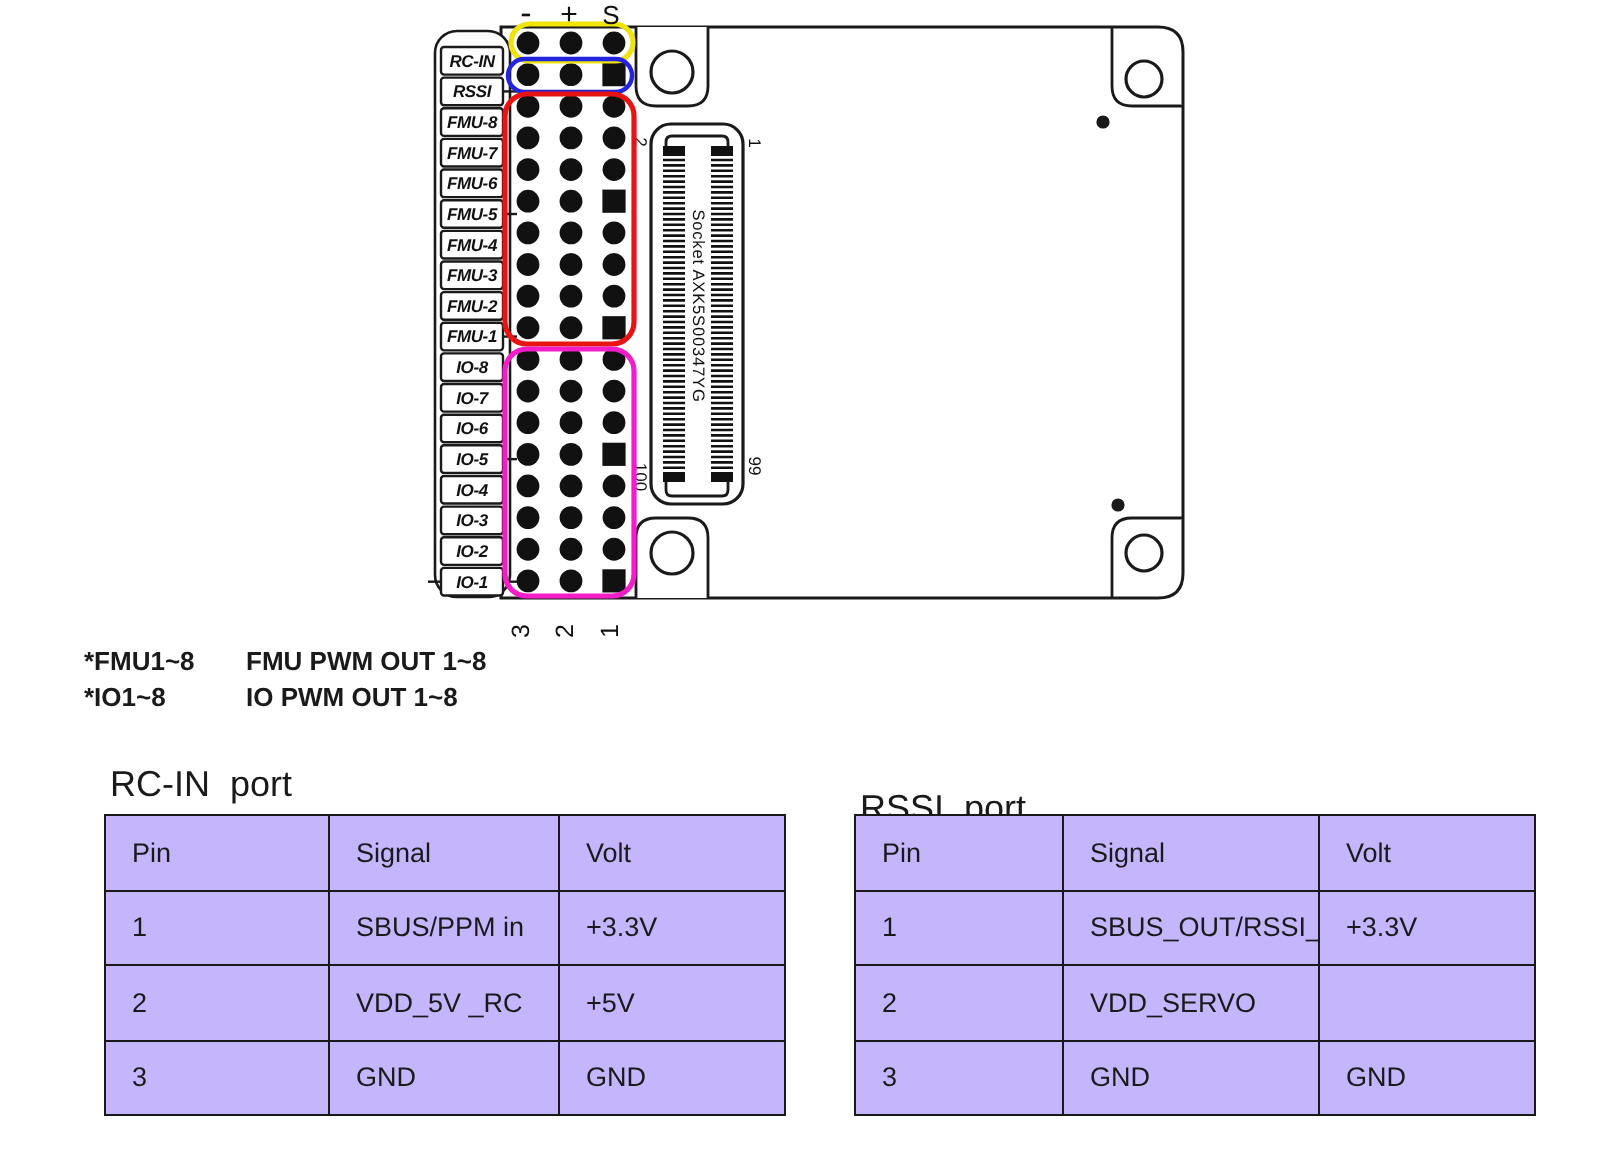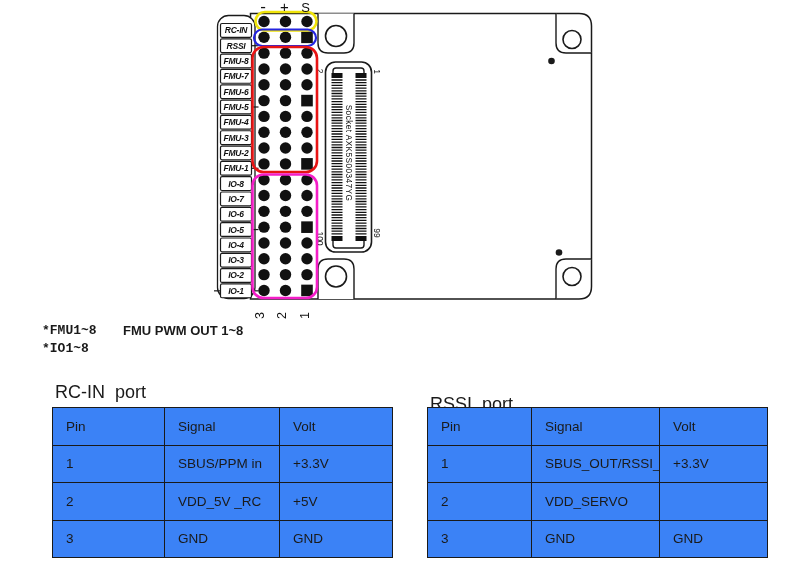--- a/index.html
+++ b/index.html
@@ -3,24 +3,24 @@
 <meta charset="utf-8">
 <style>
   html,body{margin:0;padding:0;background:#ffffff;}
   body{width:801px;height:584px;position:relative;overflow:hidden;
        font-family:"Liberation Sans",sans-serif;color:#1a1a1a;}
   .canvas{position:absolute;inset:0;}
   svg text{font-family:"Liberation Sans",sans-serif;fill:#111;}
 
   .footnotes{position:absolute;left:42px;top:322px;font-weight:bold;font-size:13px;}
   .footnote-line{display:flex;line-height:18px;}
-  .footnote-term{width:81px;font-family:Liberation Mono, monospace;}
+  .footnote-term{width:81px;}
 
   .tbl-title{position:absolute;font-size:18px;white-space:pre;}
-  table.port{position:absolute;border-collapse:collapse;table-layout:fixed;background:#3b82f6;}
+  table.port{position:absolute;border-collapse:collapse;table-layout:fixed;background:#c4b5fd;}
   table.port td{border:1.2px solid #1a1a1a;height:36.5px;padding:0 2px 0 13px;
                 font-size:13.5px;vertical-align:middle;white-space:nowrap;overflow:hidden;}
 </style>
 </head>
 <body>
 
 <div class="canvas">
 
   <svg id="board-svg" width="801" height="340" viewBox="0 0 801 340">
 
@@ -181,20 +181,21 @@
   </svg>
 
   
   <div class="footnotes">
     <div class="footnote-line">
       <span class="footnote-term">*FMU1~8</span>
       <span>FMU PWM OUT 1~8</span>
     </div>
     <div class="footnote-line">
       <span class="footnote-term">*IO1~8</span>
+      <span>IO PWM OUT 1~8</span>
     </div>
   </div>
 
   
   <div class="tbl-title" style="left:55px;top:382px">RC-IN  port</div>
   <table class="port" style="left:52px;top:407px;width:340px">
     <colgroup>
         <col style="width:112px">
         <col style="width:115px">
         <col style="width:113px">

